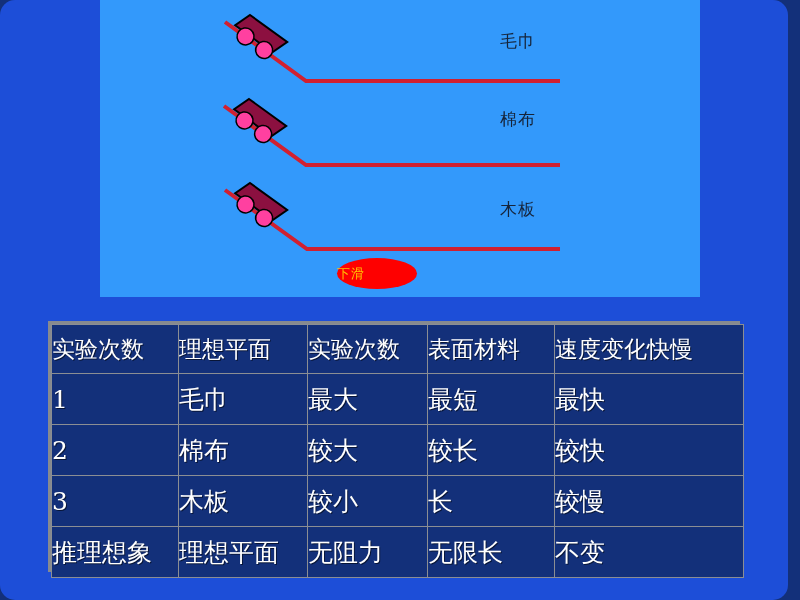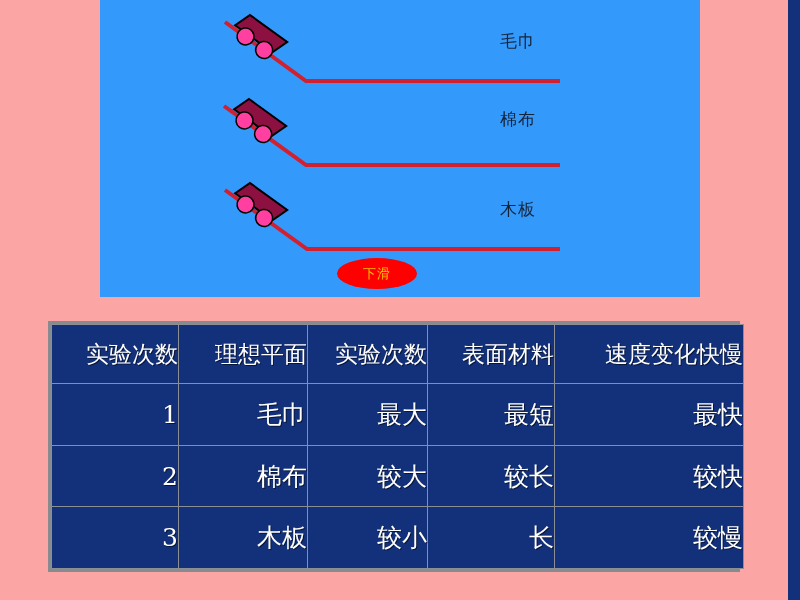--- a/index.html
+++ b/index.html
@@ -14,21 +14,22 @@
     font-family: "DejaVu Sans", "Liberation Sans", sans-serif;
     position: relative;
   }
 
   
   #slide {
     position: absolute;
     left: 0; top: 0;
     width: 788px;
     height: 600px;
-    background: #fca5a5;
+    background: #1d4ed8;
+    border-radius: 15px;
   }
 
   
   #diagram-panel {
     position: absolute;
     left: 100px;
     top: 0px;
     width: 600px;
     height: 297px;
     background: #3399fb;
@@ -58,21 +59,21 @@
   #slide-down-button {
     position: absolute;
     left: 237px;
     top: 258px;
     width: 80px;
     height: 31px;
     background: #fe0000;
     border-radius: 50%;
     display: flex;
     align-items: center;
-    justify-content: center;
+    justify-content: flex-start;
   }
   #slide-down-label {
     color: #ffc000;
     font-size: 13px;
     font-family: "DejaVu Serif", "Liberation Serif", serif;
     letter-spacing: 1px;
     line-height: 1;
   }
 
   
@@ -87,21 +88,21 @@
     background: #13307a;
   }
   table#data-table {
     width: 100%;
     height: 100%;
     border-collapse: collapse;
     table-layout: fixed;
   }
   table#data-table td {
     border: 1px solid #8b8e93;
-    text-align: right;
+    text-align: left;
     vertical-align: middle;
     color: #ffffff;
     font-family: "DejaVu Serif", "Liberation Serif", serif;
     font-size: 23px;
     background: #13307a;
     padding: 0;
     text-shadow: 1px 1px 0 rgba(0,0,0,0.55);
     margin-left: 29px;
   }
   table#data-table tr.header-row td {
@@ -199,17 +200,24 @@
             <td><span class="cell-text">较长</span></td>
             <td><span class="cell-text">较快</span></td>
           </tr>
           <tr class="body-row">
             <td><span class="cell-text">3</span></td>
             <td><span class="cell-text">木板</span></td>
             <td><span class="cell-text">较小</span></td>
             <td><span class="cell-text">长</span></td>
             <td><span class="cell-text">较慢</span></td>
           </tr>
+          <tr class="body-row">
+            <td><span class="cell-text">推理想象</span></td>
+            <td><span class="cell-text">理想平面</span></td>
+            <td><span class="cell-text">无阻力</span></td>
+            <td><span class="cell-text">无限长</span></td>
+            <td><span class="cell-text">不变</span></td>
+          </tr>
         </tbody>
     </table>
   </div>
 
 </div>
 
 </body></html>

